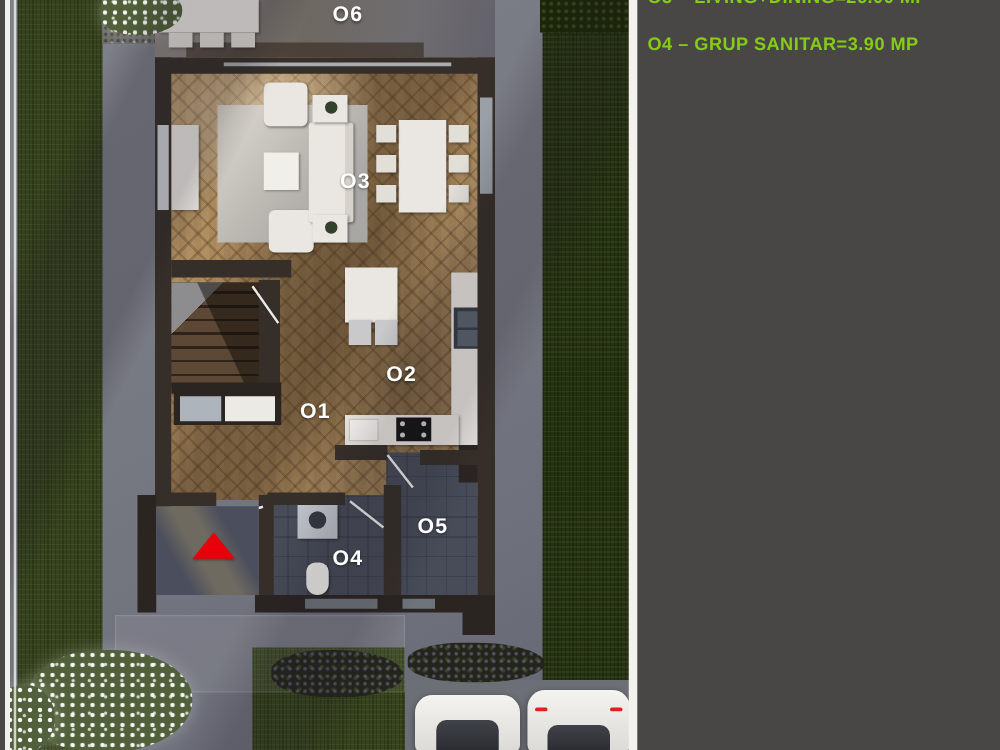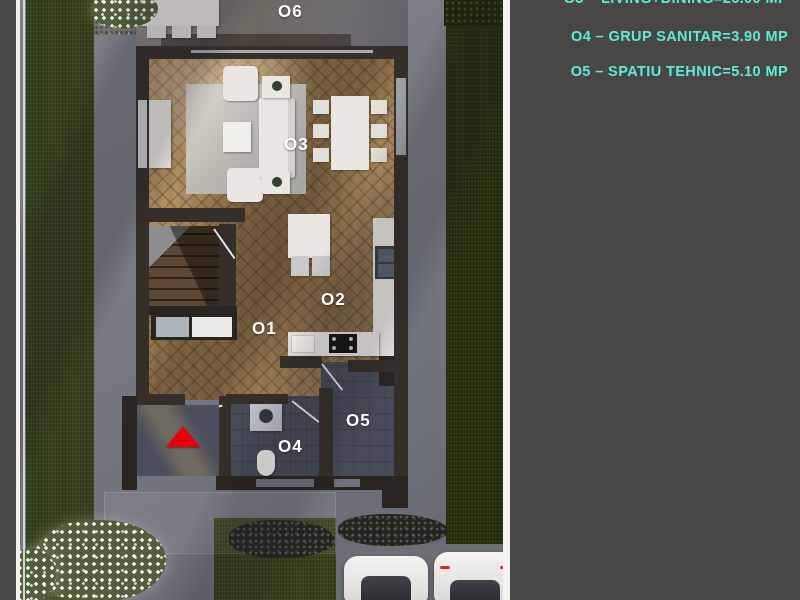--- a/index.html
+++ b/index.html
@@ -1,19 +1,19 @@
 <!DOCTYPE html>
 <html><head>
 <meta charset="utf-8">
 <style>
   html,body{margin:0;padding:0;background:#fff;font-family:"Liberation Sans",sans-serif;}
   #stage{position:relative;width:800px;height:600px;overflow:hidden;background:#484746;}
   .abs{position:absolute;}
   
-  #plan{left:16px;top:0;width:607px;height:600px;overflow:hidden;
+  #plan{left:4px;top:0;width:607px;height:600px;overflow:hidden;
         background:linear-gradient(150deg,#7e808a 0%,#787a84 35%,#6e707b 70%,#5f6170 100%);}
   .white-border{background:#f1f0ec;}
   .fence{background:rgba(235,234,228,.85);}
   .grass{background-color:#36431c;
          background-image:repeating-linear-gradient(90deg,rgba(0,0,0,.18) 0 1px,transparent 1px 3px),
                           repeating-linear-gradient(0deg,rgba(255,255,255,.05) 0 1px,transparent 1px 4px);}
   .grass-dark{background-color:#25320f;}
   .hedge{background-color:#1b2608;background-image:radial-gradient(circle,rgba(90,110,50,.5) 1px,transparent 2px);background-size:6px 6px;}
   .gravel{background-color:#6e6d68;background-image:radial-gradient(circle,rgba(20,20,20,.45) 1px,transparent 1.7px),radial-gradient(circle,rgba(255,255,255,.5) .8px,transparent 1.4px);background-size:5px 5px,9px 9px;background-position:0 0,3px 2px;}
   .shrub{background-color:#23251c;background-image:radial-gradient(circle,rgba(130,120,160,.55) 1px,transparent 1.8px),radial-gradient(circle,rgba(60,70,40,.9) 1.2px,transparent 2px);background-size:6px 6px,9px 9px;border-radius:45% 55% 50% 48%;}
@@ -40,22 +40,22 @@
   .stairs-shade{background:linear-gradient(65deg,transparent 52%,rgba(15,10,6,.5) 53%);}
   .overlay-shadows{background:linear-gradient(116deg,transparent 13%,rgba(26,23,34,.22) 17% 27%,transparent 31%),
                    linear-gradient(116deg,transparent 54%,rgba(26,23,34,.18) 59% 66%,transparent 71%);}
   .porch{background:linear-gradient(60deg,#4b4e5c 25%,#6f6a60 42% 55%,#4b4e5c 72%);}
   .tri-red{width:0;height:0;border-left:17px solid transparent;border-right:17px solid transparent;border-bottom:21px solid #e8000a;filter:drop-shadow(0 1px 1px rgba(0,0,0,.4));}
   .car{background:linear-gradient(180deg,#f4f3f0 0%,#dcdad6 100%);border-radius:14px 14px 6px 6px;box-shadow:0 2px 5px rgba(0,0,0,.45);}
   .car-glass{background:linear-gradient(180deg,#3f4248,#2a2c31);border-radius:8px 8px 3px 3px;}
   
   #legend-panel{left:510px;top:0;width:290px;height:600px;background:#484746;}
   #plan-sep{left:503px;top:0;width:7px;height:600px;background:#f3f2ef;}
-  .legend-line{position:absolute;right:12px;width:270px;height:20px;text-align:right;
-               color:#5eead4;font-weight:700;font-size:14.5px;letter-spacing:.4px;white-space:nowrap;}
+  .legend-line{position:absolute;right:12px;width:270px;height:20px;
+               color:#84cc16;font-weight:700;font-size:14.5px;letter-spacing:.4px;white-space:nowrap;}
 </style>
 </head>
 <body>
 
 <div id="stage">
 
   <div id="plan" class="abs">
 
     <div class="abs grass" style="left:10px;top:0;width:68px;height:600px;"></div>
     <div class="abs gravel" style="left:78px;top:0;width:46px;height:35px;"></div>
@@ -176,16 +176,15 @@
 
     <div class="abs white-border" style="left:0;top:0;width:4px;height:600px;"></div>
     <div class="abs fence" style="left:7px;top:0;width:2px;height:600px;"></div>
   </div>
 
   <div id="plan-sep" class="abs"></div>
 
   <div id="legend-panel" class="abs">
     <div class="legend-line" style="top:-10px;">O3 – LIVING+DINING=26.00 MP</div>
     <div class="legend-line" style="top:28px;">O4 – GRUP SANITAR=3.90 MP</div>
-    <div class="legend-line" style="top:63px;">O5 – SPATIU TEHNIC=5.10 MP</div>
   </div>
 
 </div>
 
 </body></html>

